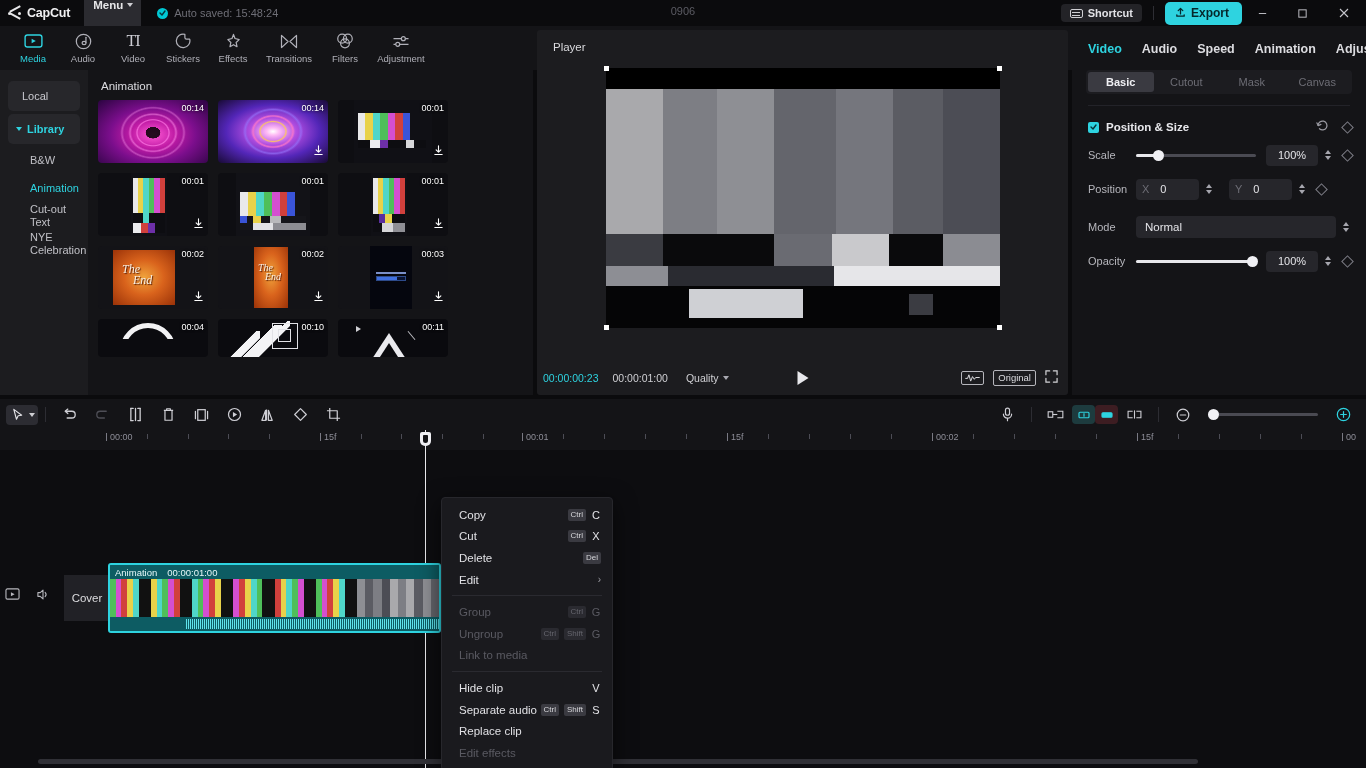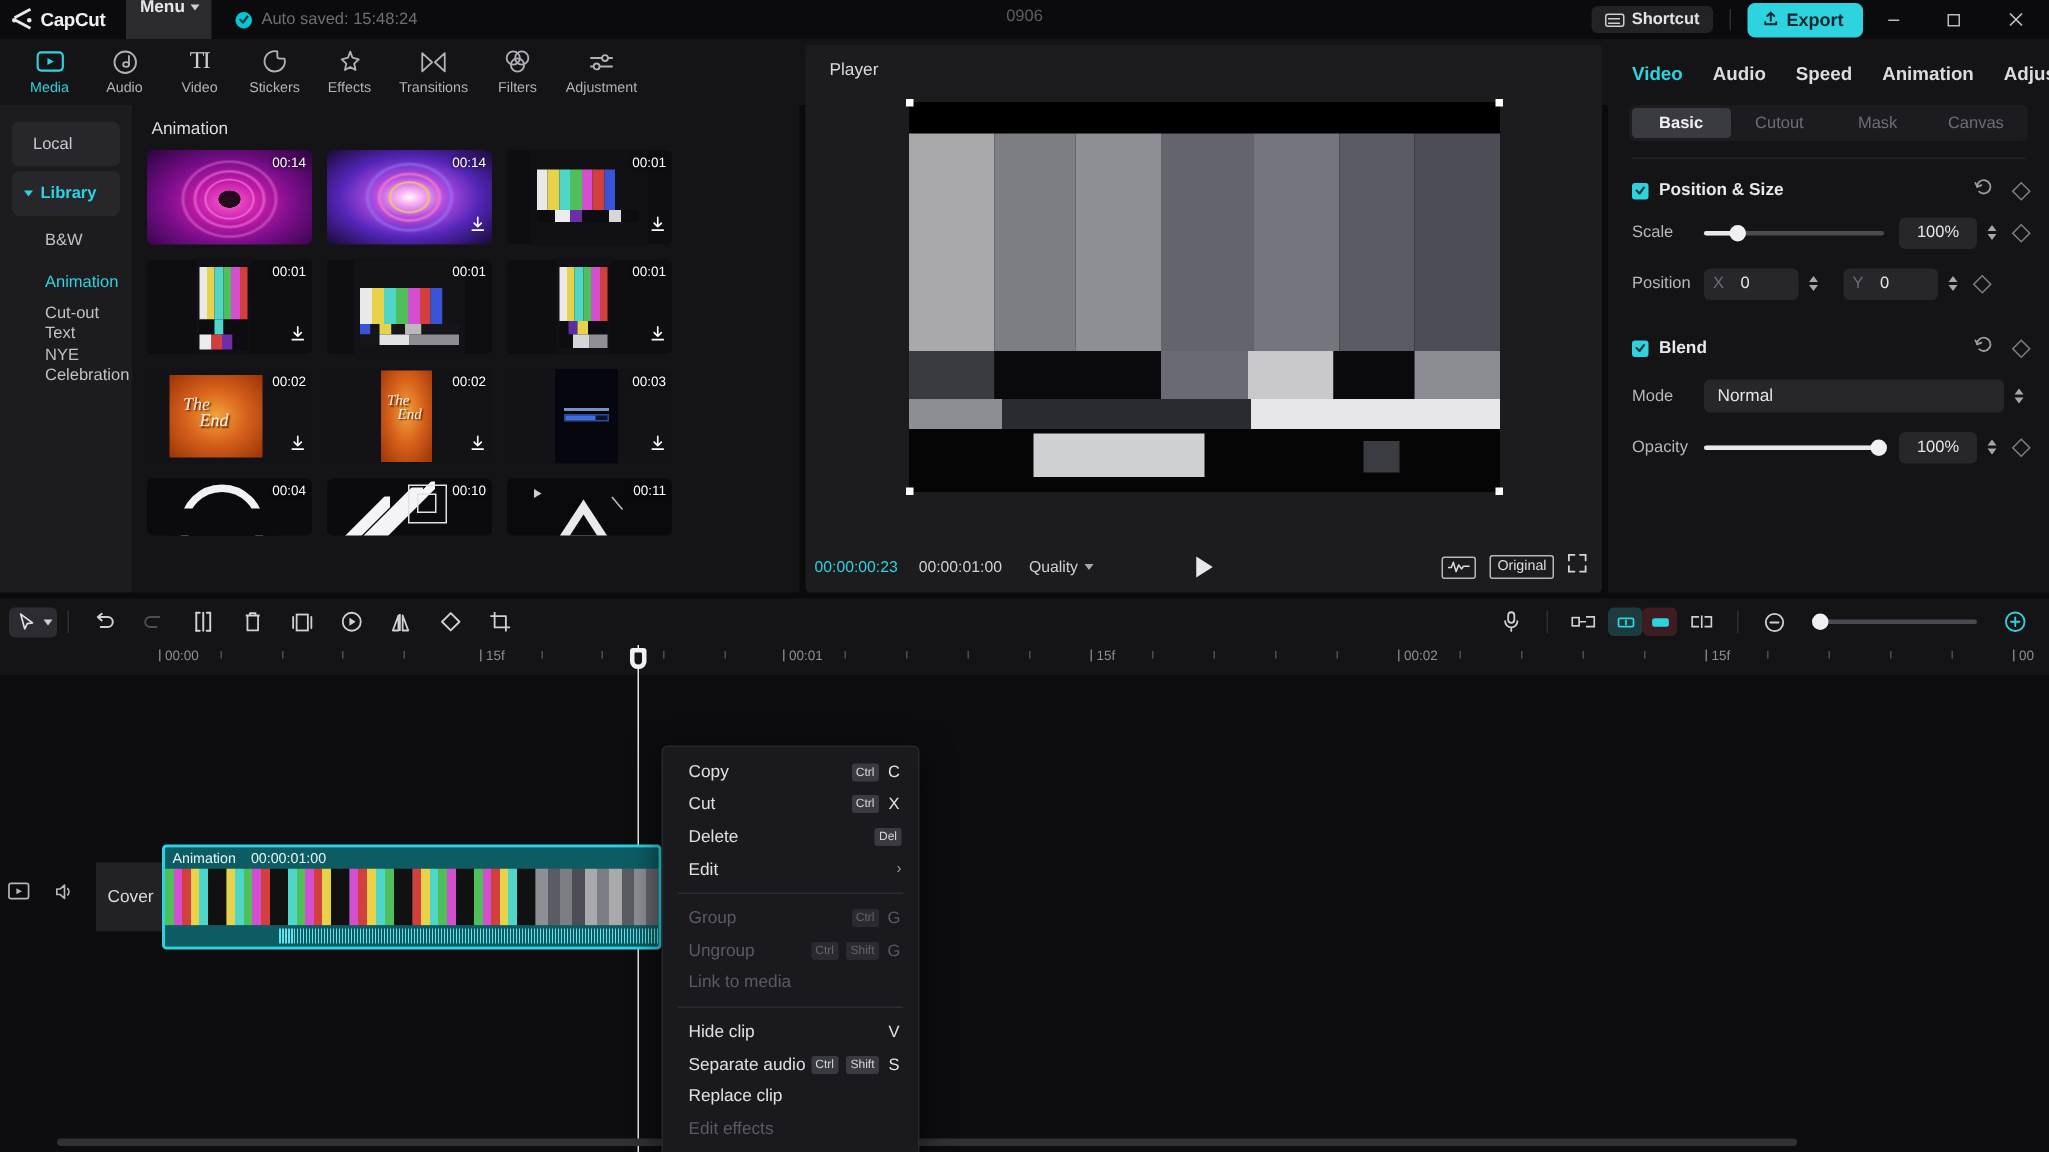--- a/index.html
+++ b/index.html
@@ -675,37 +675,20 @@
         <span>0</span>
       </span>
       <span class="spin">
           <i class="u"></i>
           <i class="d"></i>
         </span>
       <span class="diamond" style="margin-left:9px;"></span>
     </div>
 
 
-    <div class="secthead" style="padding-top:19px;">
-      <span class="cbx">
-        <svg width="7" height="6" viewBox="0 0 7 6">
-            <path d="M1 3l2 2 3-4" stroke="#06343a" stroke-width="1.4" fill="none" stroke-linecap="round" stroke-linejoin="round"></path>
-          </svg>
-      </span>
-      <span class="secttitle">Blend</span>
-      <span class="sect-ico">
-        <span>
-          <svg width="13" height="13" viewBox="0 0 14 14">
-              <path d="M2.2 7a4.8 4.8 0 1 1 1.5 3.5" stroke="#9a9aa2" stroke-width="1.3" fill="none" stroke-linecap="round"></path>
-              <path d="M1 4.2l1.4 2.9 2.9-1.3" stroke="#9a9aa2" stroke-width="1.3" fill="none" stroke-linecap="round" stroke-linejoin="round"></path>
-            </svg>
-        </span>
-        <span class="diamond"></span>
-      </span>
-    </div>
 
     <div class="row" style="margin-top:8px;">
       <span class="rlbl">Mode</span>
       <span class="modebox">Normal</span>
       <span class="spin">
           <i class="u"></i>
           <i class="d"></i>
         </span>
     </div>
 

